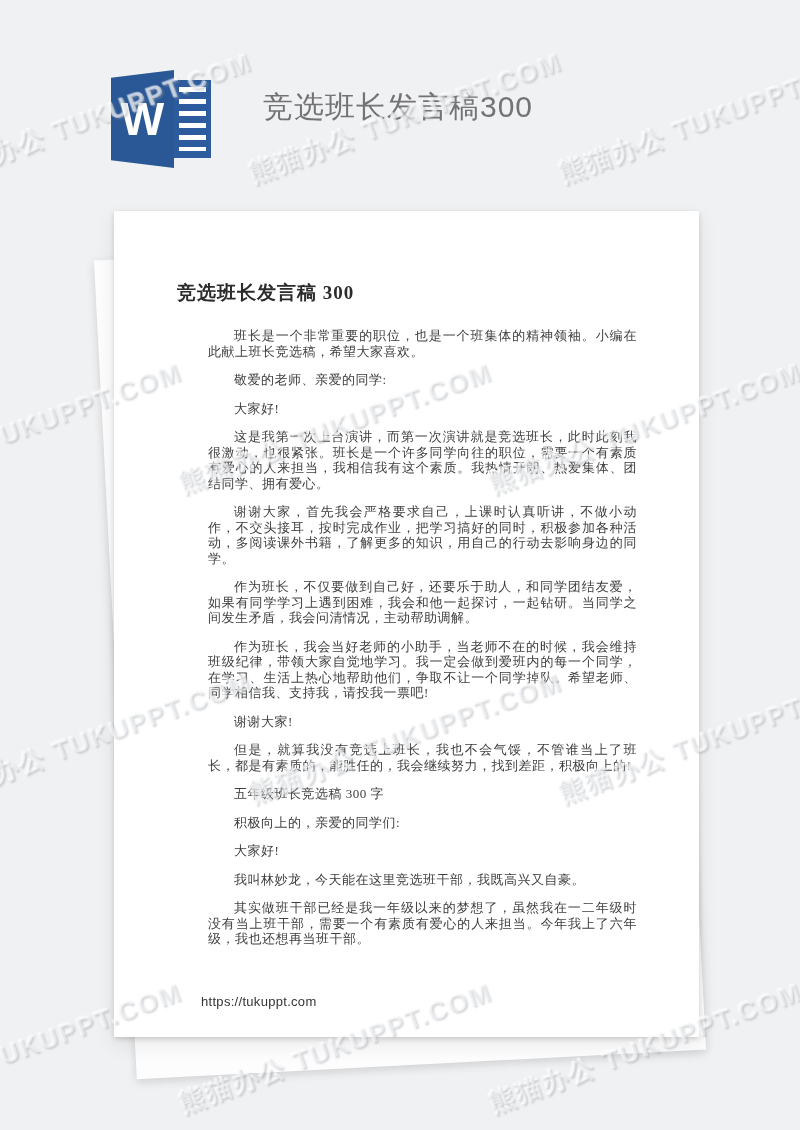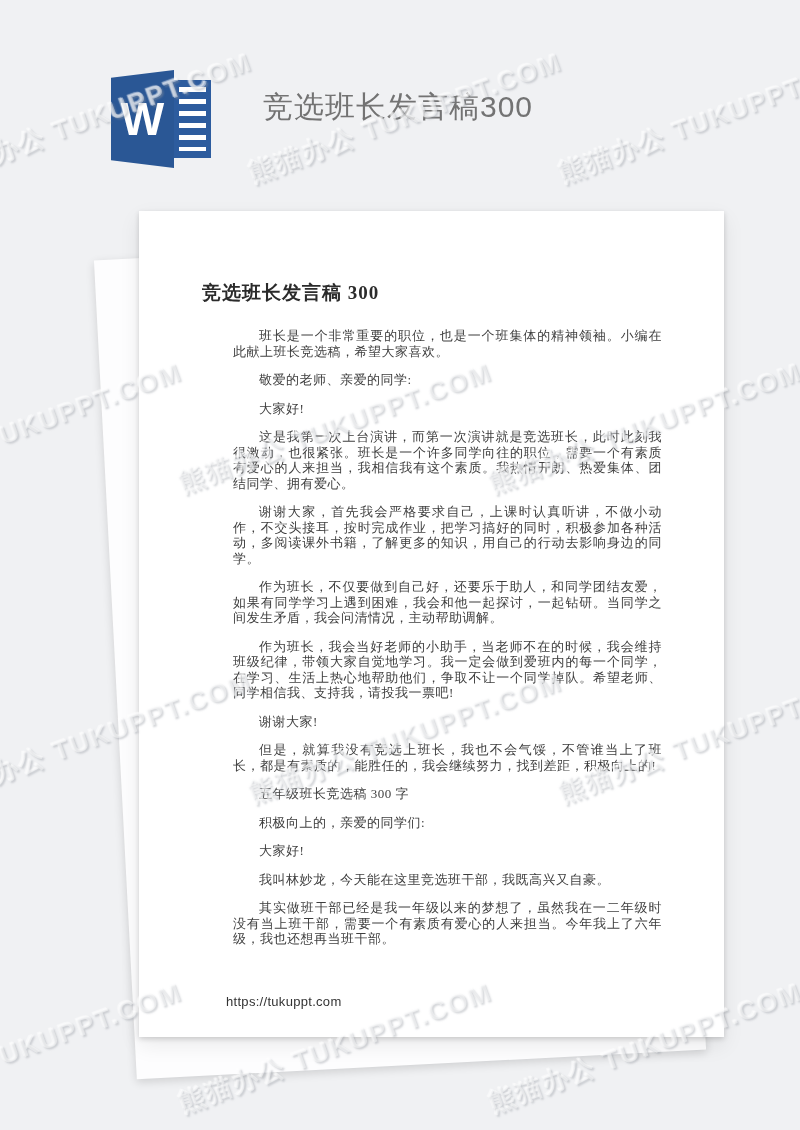--- a/index.html
+++ b/index.html
@@ -41,21 +41,21 @@
 
   
   .page-behind{
     position:absolute;left:115px;top:245px;width:570px;height:820px;
     background:#fdfdfe;
     transform:rotate(-3deg);
     box-shadow:0 3px 10px rgba(0,0,0,0.14);
     z-index:1;
   }
   .page-main{
-    position:absolute;left:139px;top:211px;width:585px;height:826px;
+    position:absolute;left:114px;top:211px;width:585px;height:826px;
     background:#ffffff;
     box-shadow:0 2px 5px rgba(0,0,0,0.16),0 8px 20px rgba(0,0,0,0.08);
     z-index:10;
     box-sizing:border-box;
     padding:69px 62px 0 63px;
     font-family:"Liberation Serif","DejaVu Serif",serif;
     color:#3e3e3e;
   }
   .doc-title{
     font-size:19px;font-weight:bold;color:#2b2b2b;

